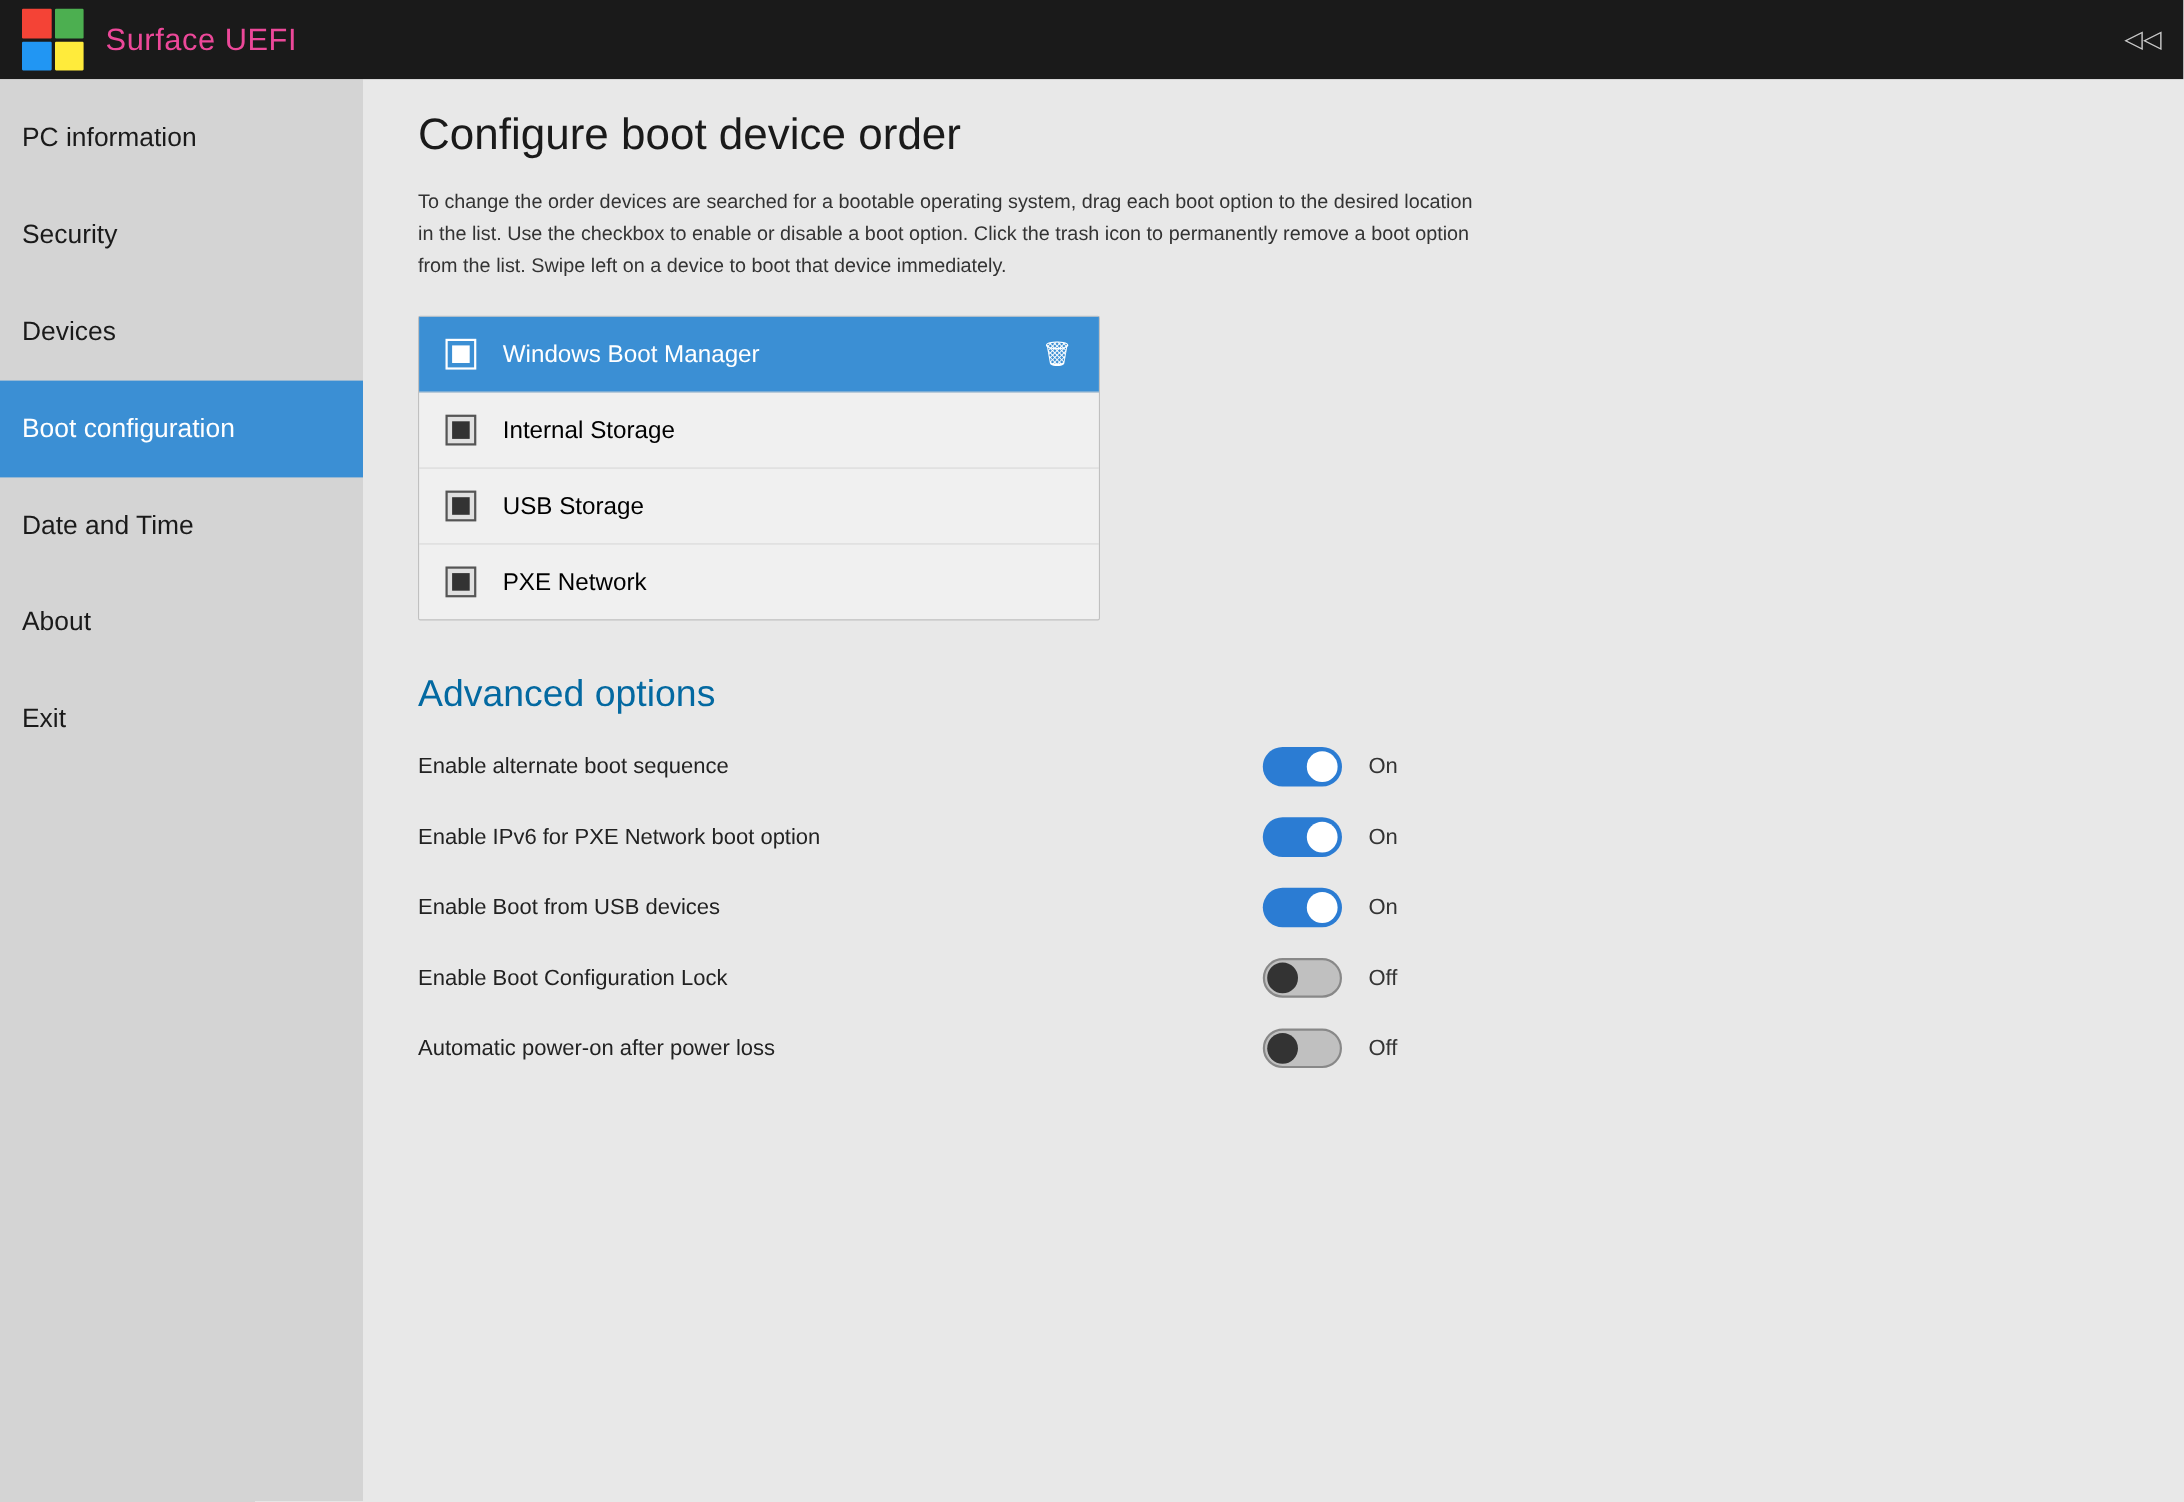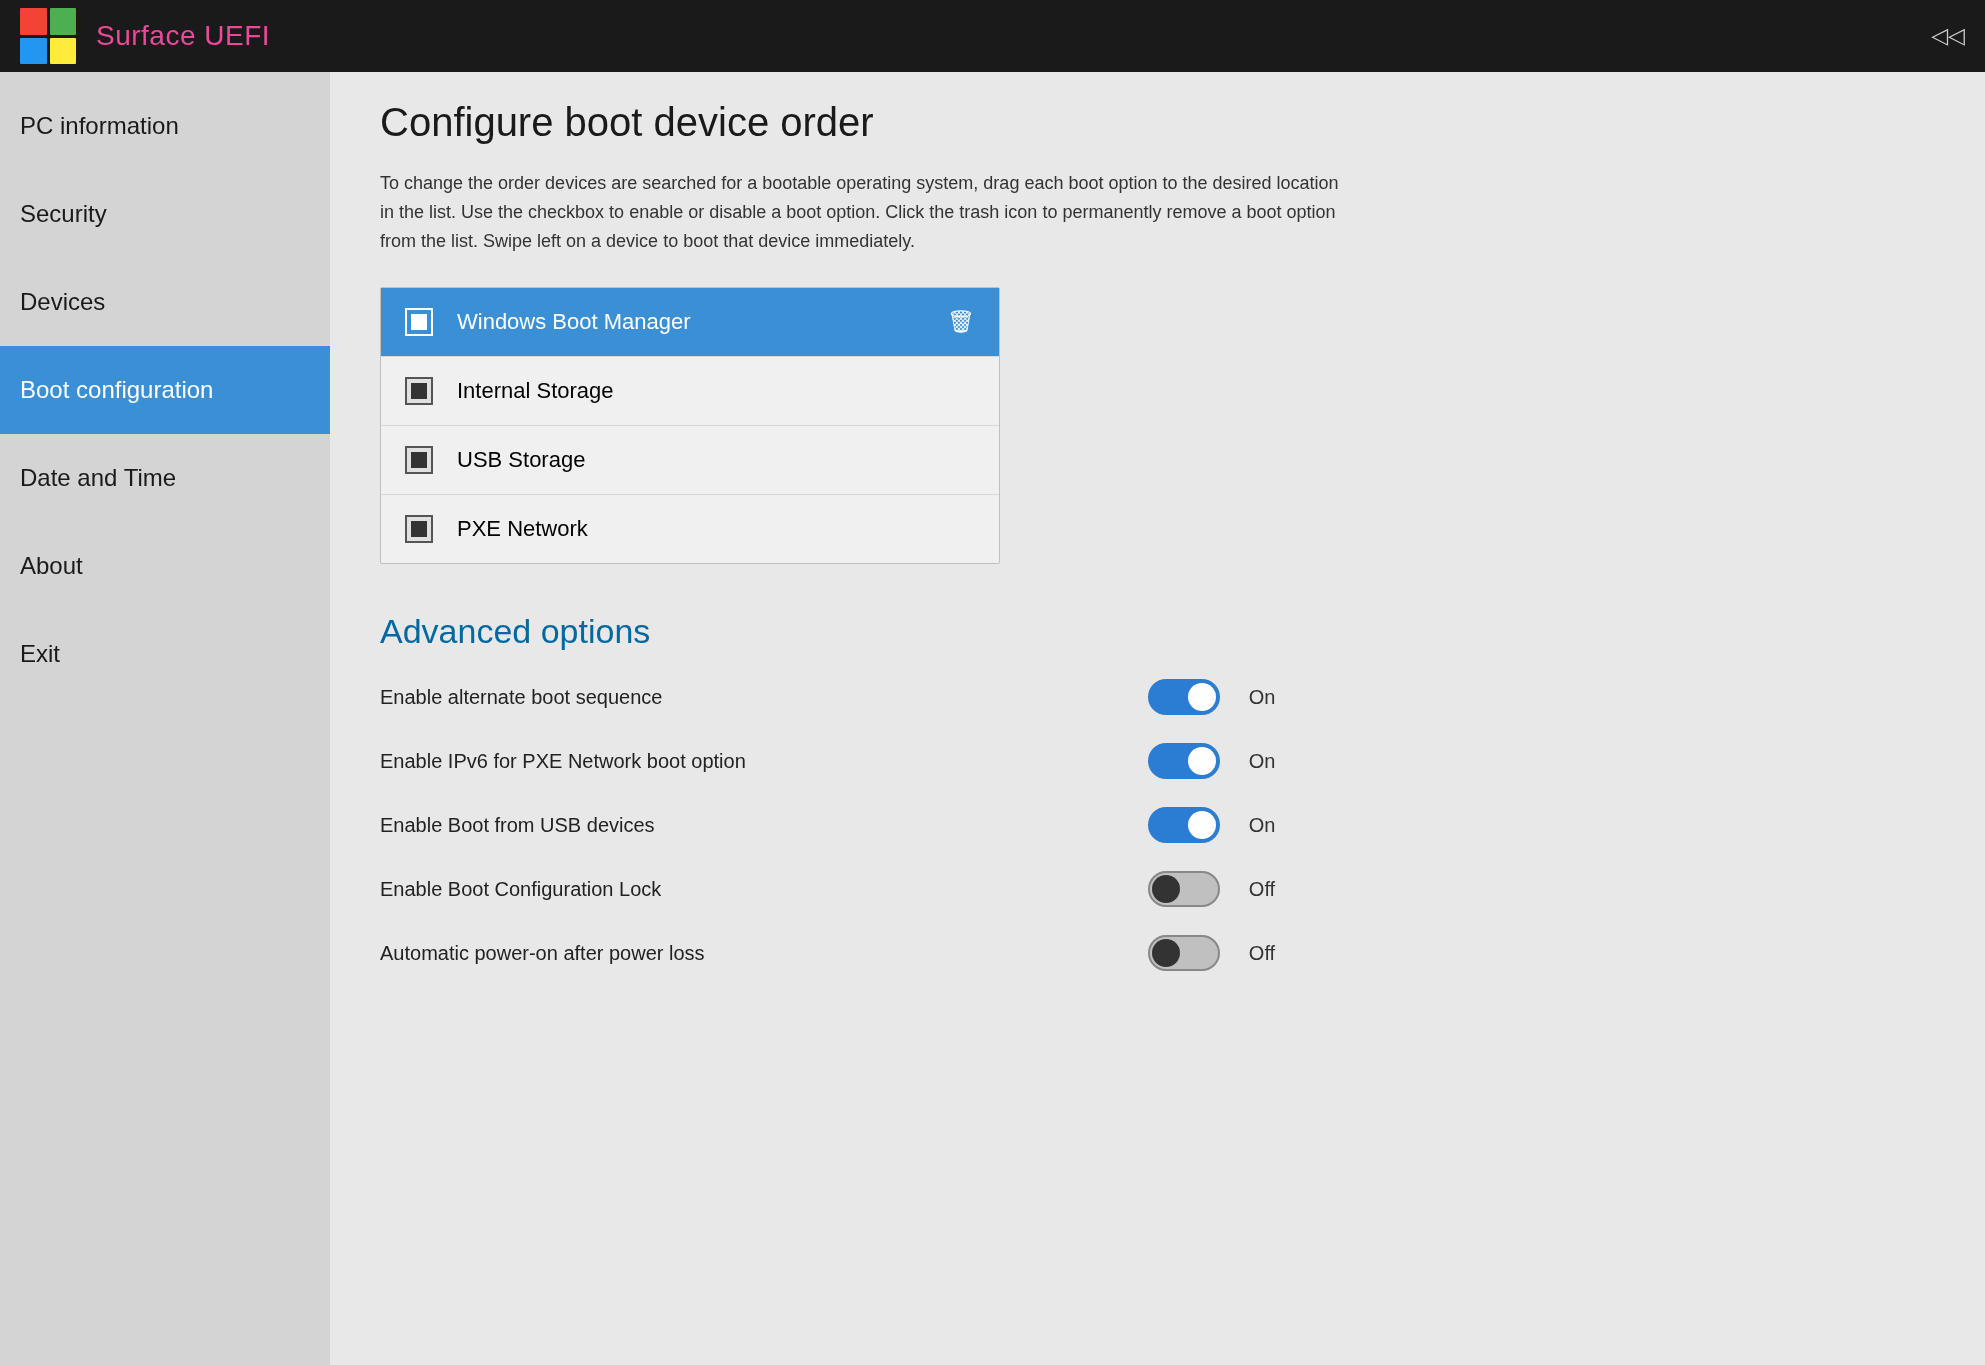--- a/index.html
+++ b/index.html
@@ -168,21 +168,20 @@
     .toggle-label {
       font-size: 20px;
       color: #222222;
       flex: 1;
     }
     .toggle-wrapper {
       display: flex;
       align-items: center;
       gap: 24px;
       flex-shrink: 0;
-      text-align: center;
     }
     .toggle {
       width: 72px;
       height: 36px;
       border-radius: 18px;
       position: relative;
       cursor: pointer;
     }
     .toggle.on {
       background: #2b7cd3;

